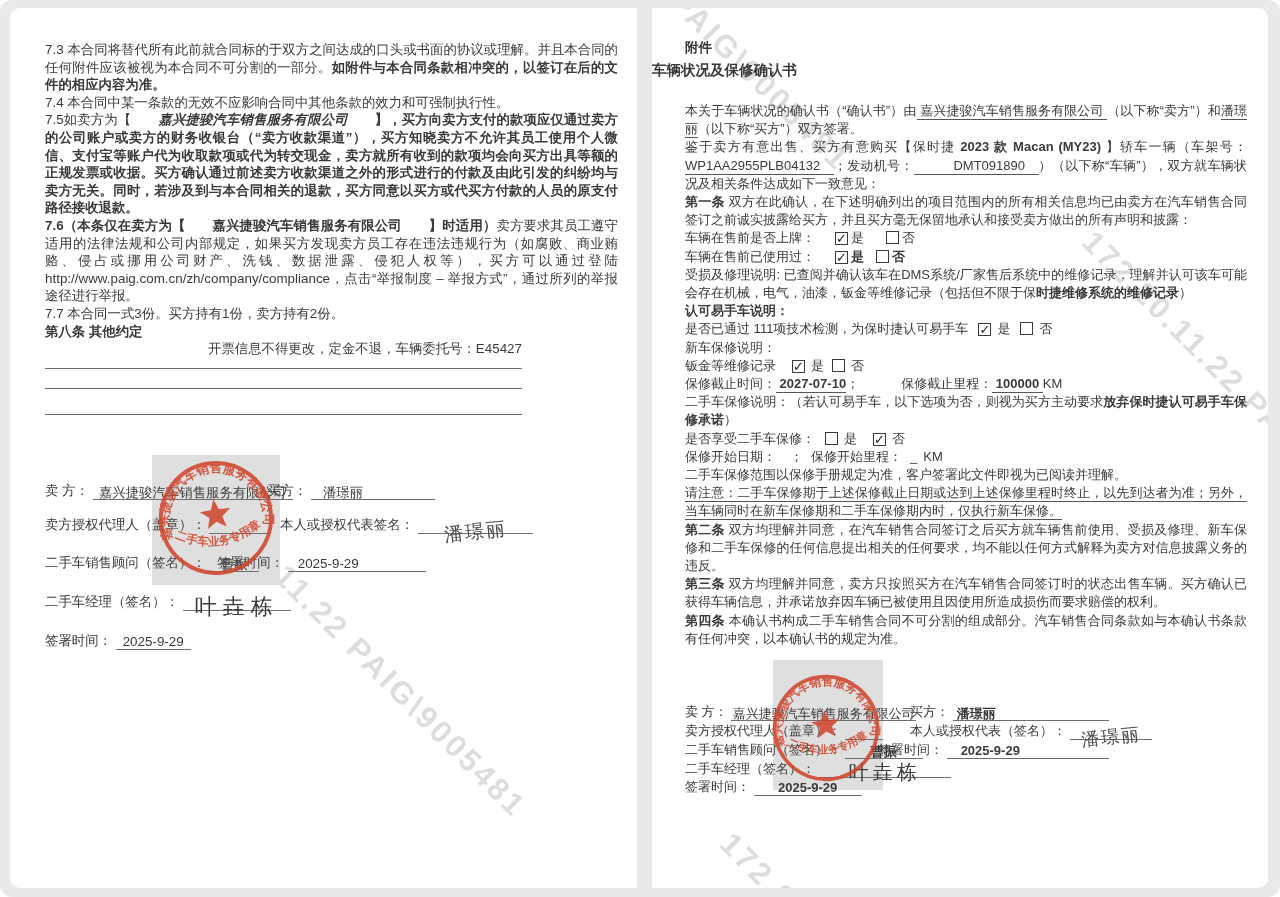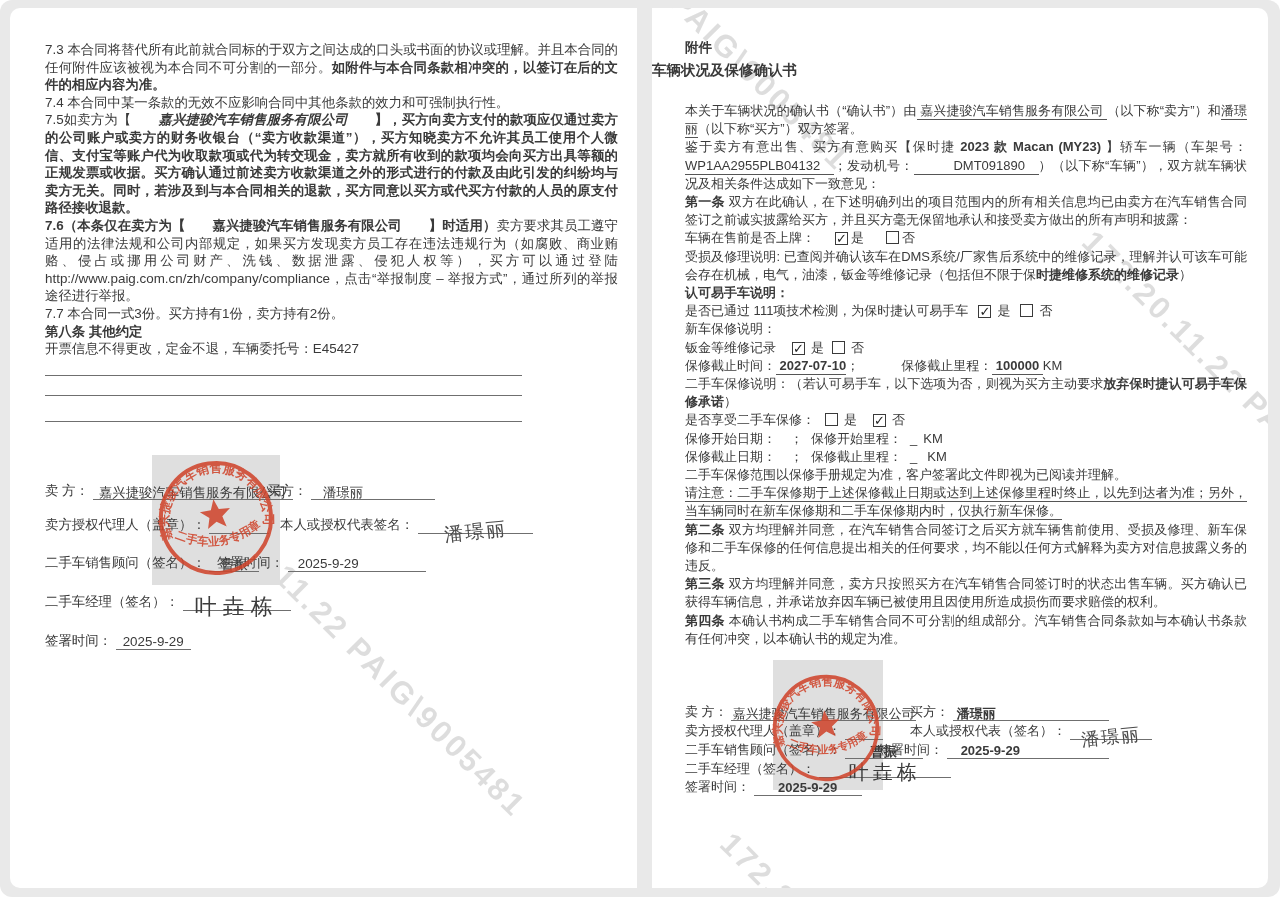--- a/index.html
+++ b/index.html
@@ -12,21 +12,21 @@
   
   .wm{position:absolute;font-size:31px;letter-spacing:3px;color:#bdbdbd;opacity:.5;white-space:nowrap;
       transform-origin:0 0;transform:rotate(45deg);font-weight:600;z-index:1;}
 
   
   .lbody{position:absolute;left:35px;top:33px;width:573px;font-size:13.4px;line-height:17.6px;
          text-align:justify;z-index:2;}
   .lbody p{margin:0;}
   .mt2{margin-top:2px;} .mt3{margin-top:3px;}
   .sec8{margin-top:16px;font-weight:700;text-align:left;}
-  .fillline{margin-top:4px;border-bottom:1px solid #6f6f6f;padding-bottom:17px;width:477px;text-align:left;}
+  .fillline{margin-top:4px;border-bottom:1px solid #6f6f6f;padding-bottom:10px;width:477px;text-align:right;}
   .blankline{height:0;border-bottom:1px solid #6f6f6f;width:477px;}
   .bl1{margin-top:19px;} .bl2{margin-top:25px;}
 
   
   .r-att{position:absolute;left:33px;top:31px;font-weight:700;font-size:13.5px;z-index:2;}
   .r-title{position:absolute;left:0;top:53px;width:100%;font-weight:700;font-size:14.5px;z-index:2;}
   .rbody{position:absolute;left:33px;top:94px;width:562px;font-size:13px;line-height:18.2px;
          text-align:justify;z-index:2;}
   .rbody p{margin:0;}
   .rmt1{margin-top:16px;} .rmt2{margin-top:12px;}
@@ -124,30 +124,30 @@
     <div class="wm" style="left:86px;top:818px;">172.20.11.22  PAIG\9005481</div>
 
     <div class="r-att">附件</div>
     <div class="r-title">车辆状况及保修确认书</div>
 
     <div class="rbody">
       <p><span>本关于车辆状况的确认书（“确认书”）由</span><span class="u"> 嘉兴捷骏汽车销售服务有限公司 </span><span>（以下称“卖方”）和</span><span class="u">潘璟丽</span><span>（以下称“买方”）双方签署。</span></p>
       <p class="rmt1"><span>鉴于卖方有意出售、买方有意购买【保时捷 </span><span style="font-weight: 700;">2023 款 Macan (MY23)</span><span> 】轿车一辆（车架号：</span><span class="u">WP1AA2955PLB04132　</span><span>；发动机号：</span><span class="u">　　　DMT091890　</span><span>）（以下称“车辆”），双方就车辆状况及相关条件达成如下一致意见：</span></p>
       <p class="rmt2"><span style="font-weight: 700;">第一条</span><span> 双方在此确认，在下述明确列出的项目范围内的所有相关信息均已由卖方在汽车销售合同签订之前诚实披露给买方，并且买方毫无保留地承认和接受卖方做出的所有声明和披露：</span></p>
       <p class="list"><span>车辆在售前是否上牌：</span><span style="display: inline-block; width: 20px;"></span><span class="cb on">✓</span><span>是</span><span style="display: inline-block; width: 22px;"></span><span class="cb"></span><span>否</span></p>
+      <p class="list"><span>车辆在售前已使用过：</span><span style="display: inline-block; width: 20px;"></span><span class="cb on">✓</span><span style="font-weight: 700;">是</span><span style="display: inline-block; width: 12px;"></span><span class="cb"></span><span style="font-weight: 700;">否</span></p>
       <p><span>受损及修理说明: 已查阅并确认该车在DMS系统/厂家售后系统中的维修记录，理解并认可该车可能会存在机械，电气，油漆，钣金等维修记录（包括但不限于保</span><span style="font-weight: 700;">时捷维修系统的维修记录</span><span>）</span></p>
       <p class="list" style="font-weight:700;">认可易手车说明：</p>
       <p class="list"><span>是否已通过 111项技术检测，为保时捷认可易手车</span><span style="display: inline-block; width: 10px;"></span><span class="cb on">✓</span><span style="display: inline-block; width: 3px;"></span><span>是</span><span style="display: inline-block; width: 10px;"></span><span class="cb"></span><span style="display: inline-block; width: 3px;"></span><span>否</span></p>
       <p class="list">新车保修说明：</p>
       <p class="list"><span>钣金等维修记录</span><span style="display: inline-block; width: 16px;"></span><span class="cb on">✓</span><span style="display: inline-block; width: 3px;"></span><span>是</span><span style="display: inline-block; width: 8px;"></span><span class="cb"></span><span style="display: inline-block; width: 3px;"></span><span>否</span></p>
       <p class="list"><span>保修截止时间：</span><span class="u" style="font-weight: 700;"> 2027-07-10</span><span>；</span><span style="display: inline-block; width: 42px;"></span><span>保修截止里程：</span><span class="u" style="font-weight: 700;"> 100000 </span><span>KM</span></p>
       <p><span>二手车保修说明：（若认可易手车，以下选项为否，则视为买方主动要求</span><span style="font-weight: 700;">放弃保时捷认可易手车保修承诺</span><span>）</span></p>
       <p class="list"><span>是否享受二手车保修：</span><span style="display: inline-block; width: 10px;"></span><span class="cb"></span><span style="display: inline-block; width: 3px;"></span><span>是</span><span style="display: inline-block; width: 16px;"></span><span class="cb on">✓</span><span style="display: inline-block; width: 3px;"></span><span>否</span></p>
       <p class="list"><span>保修开始日期：</span><span style="display: inline-block; width: 14px;"></span><span>；</span><span style="display: inline-block; width: 8px;"></span><span>保修开始里程：</span><span style="display: inline-block; width: 8px;"></span><span>_</span><span style="display: inline-block; width: 6px;"></span><span>KM</span></p>
-      <p class="list"><span>保修截止日期：</span><span style="display: inline-block; width: 14px;"></span><span>；</span><span style="display: inline-block; width: 8px;"></span><span>保修截止里程：</span><span style="display: inline-block; width: 8px;"></span><span>_</span><span style="display: inline-block; width: 10px;"></span><span>KM</span></p>
       <p class="list">二手车保修范围以保修手册规定为准，客户签署此文件即视为已阅读并理解。</p>
       <p><span class="u">请注意：二手车保修期于上述保修截止日期或达到上述保修里程时终止，以先到达者为准；另外，当车辆同时在新车保修期和二手车保修期内时，仅执行新车保修。</span></p>
       <p><span style="font-weight: 700;">第二条</span><span> 双方均理解并同意，在汽车销售合同签订之后买方就车辆售前使用、受损及修理、新车保修和二手车保修的任何信息提出相关的任何要求，均不能以任何方式解释为卖方对信息披露义务的违反。</span></p>
       <p><span style="font-weight: 700;">第三条</span><span> 双方均理解并同意，卖方只按照买方在汽车销售合同签订时的状态出售车辆。买方确认已获得车辆信息，并承诺放弃因车辆已被使用且因使用所造成损伤而要求赔偿的权利。</span></p>
       <p><span style="font-weight: 700;">第四条</span><span> 本确认书构成二手车销售合同不可分割的组成部分。汽车销售合同条款如与本确认书条款有任何冲突，以本确认书的规定为准。</span></p>
     </div>
 
     <div class="backing" style="left:121px;top:652px;width:110px;height:130px;"></div>
 
     <div class="sigrow" style="left:33px;top:695px;">

